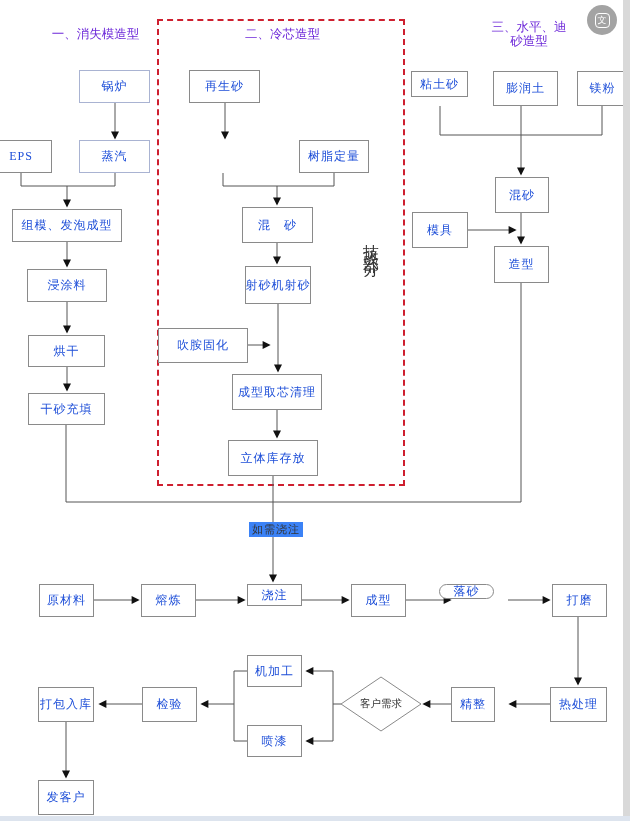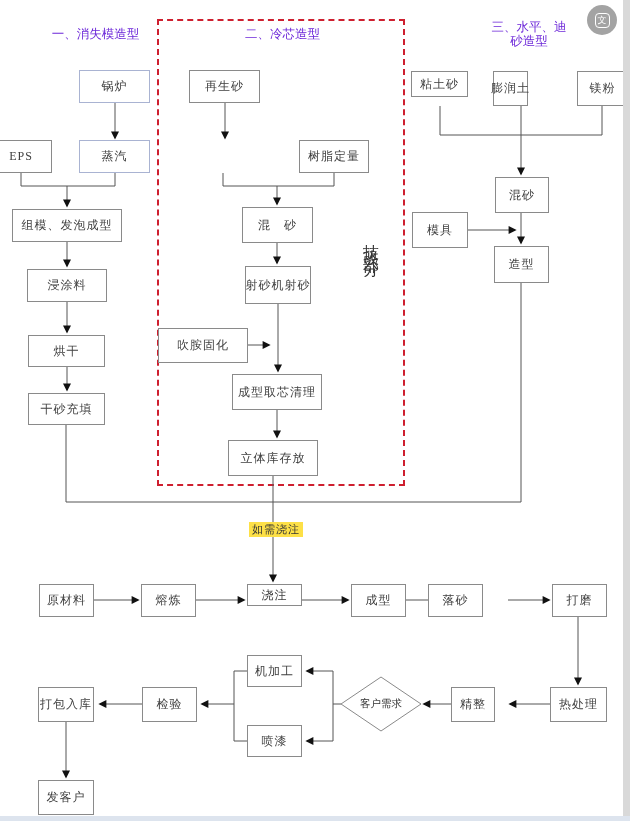--- a/index.html
+++ b/index.html
@@ -4,36 +4,36 @@
 <style>
   html,body{margin:0;padding:0;background:#fff;}
   #canvas{
     position:relative;width:630px;height:821px;background:#ffffff;overflow:hidden;
     font-family:"Liberation Serif","DejaVu Serif",serif;color:#333;
   }
   .heading{position:absolute;font-size:12.5px;color:#6d28d9;text-align:center;line-height:14px;z-index:2;white-space:nowrap;}
   .node{
     position:absolute;background:#fff;border:1px solid #8a8a8a;box-sizing:border-box;
     display:flex;align-items:center;justify-content:center;
-    font-size:12px;color:#404040;z-index:2;white-space:nowrap;letter-spacing:1px;
+    font-size:12px;color:#1d4ed8;z-index:2;white-space:nowrap;letter-spacing:1px;
   }
   .node.blue{border-color:#a9b3d2;}
   .dashed-zone{
     position:absolute;left:157px;top:19px;width:248px;height:467px;
     border:2px dashed #ce1f2f;box-sizing:border-box;z-index:1;
   }
   #connector-layer{position:absolute;left:0;top:0;z-index:1;}
   .vtext{
     position:absolute;left:360px;top:231px;height:100px;z-index:2;
     writing-mode:vertical-rl;text-orientation:upright;
     font-size:16px;letter-spacing:6px;color:#333;
   }
   .edge-label{
     position:absolute;left:249px;top:522px;width:54px;height:15px;z-index:3;
-    background:#fde047;font-size:11px;color:#333;text-align:center;line-height:15px;letter-spacing:1px;
+    background:#3b82f6;font-size:11px;color:#333;text-align:center;line-height:15px;letter-spacing:1px;
   }
   .diamond-label{
     position:absolute;left:341px;top:696px;width:80px;height:16px;z-index:3;
     font-size:10.5px;color:#333;text-align:center;line-height:16px;
   }
   .badge{
     position:absolute;left:587px;top:5px;width:30px;height:30px;border-radius:50%;
     background:#a3a3a3;z-index:5;display:flex;align-items:center;justify-content:center;cursor:pointer;
   }
   .badge .frame{
@@ -123,33 +123,33 @@
   <div class="node" style="left:189px;top:70px;width:71px;height:33px;">再生砂</div>
   <div class="node" style="left:242px;top:207px;width:71px;height:36px;">混　砂</div>
   <div class="node" style="left:299px;top:140px;width:70px;height:33px;">树脂定量</div>
   <div class="node" style="left:245px;top:266px;width:66px;height:38px;">射砂机射砂</div>
   <div class="node" style="left:158px;top:328px;width:90px;height:35px;">吹胺固化</div>
   <div class="node" style="left:232px;top:374px;width:90px;height:36px;">成型取芯清理</div>
   <div class="node" style="left:228px;top:440px;width:90px;height:36px;">立体库存放</div>
   <div class="vtext">技改部分</div>
 
   <div class="node" style="left:411px;top:71px;width:57px;height:26px;">粘土砂</div>
-  <div class="node" style="left:493px;top:71px;width:35px;height:35px;">膨润土</div>
+  <div class="node" style="left:493px;top:71px;width:65px;height:35px;">膨润土</div>
   <div class="node" style="left:577px;top:71px;width:51px;height:35px;">镁粉</div>
   <div class="node" style="left:495px;top:177px;width:54px;height:36px;">混砂</div>
   <div class="node" style="left:412px;top:212px;width:56px;height:36px;">模具</div>
   <div class="node" style="left:494px;top:246px;width:55px;height:37px;">造型</div>
 
   <div class="edge-label">如需浇注</div>
 
   <div class="node" style="left:39px;top:584px;width:55px;height:33px;">原材料</div>
   <div class="node" style="left:141px;top:584px;width:55px;height:33px;">熔炼</div>
   <div class="node" style="left:247px;top:584px;width:55px;height:22px;">浇注</div>
   <div class="node" style="left:351px;top:584px;width:55px;height:33px;">成型</div>
-  <div class="node" style="left:428px;top:584px;width:55px;height:33px;">落砂</div>
+  <div class="node" style="left:439px;top:584px;width:55px;height:15px;border-radius:9px;">落砂</div>
   <div class="node" style="left:552px;top:584px;width:55px;height:33px;">打磨</div>
 
   <div class="node" style="left:550px;top:687px;width:57px;height:35px;">热处理</div>
   <div class="node" style="left:451px;top:687px;width:44px;height:35px;">精整</div>
   <div class="diamond-label">客户需求</div>
   <div class="node" style="left:247px;top:655px;width:55px;height:32px;">机加工</div>
   <div class="node" style="left:247px;top:725px;width:55px;height:32px;">喷漆</div>
   <div class="node" style="left:142px;top:687px;width:55px;height:35px;">检验</div>
   <div class="node" style="left:38px;top:687px;width:56px;height:35px;">打包入库</div>
   <div class="node" style="left:38px;top:780px;width:56px;height:35px;">发客户</div>

